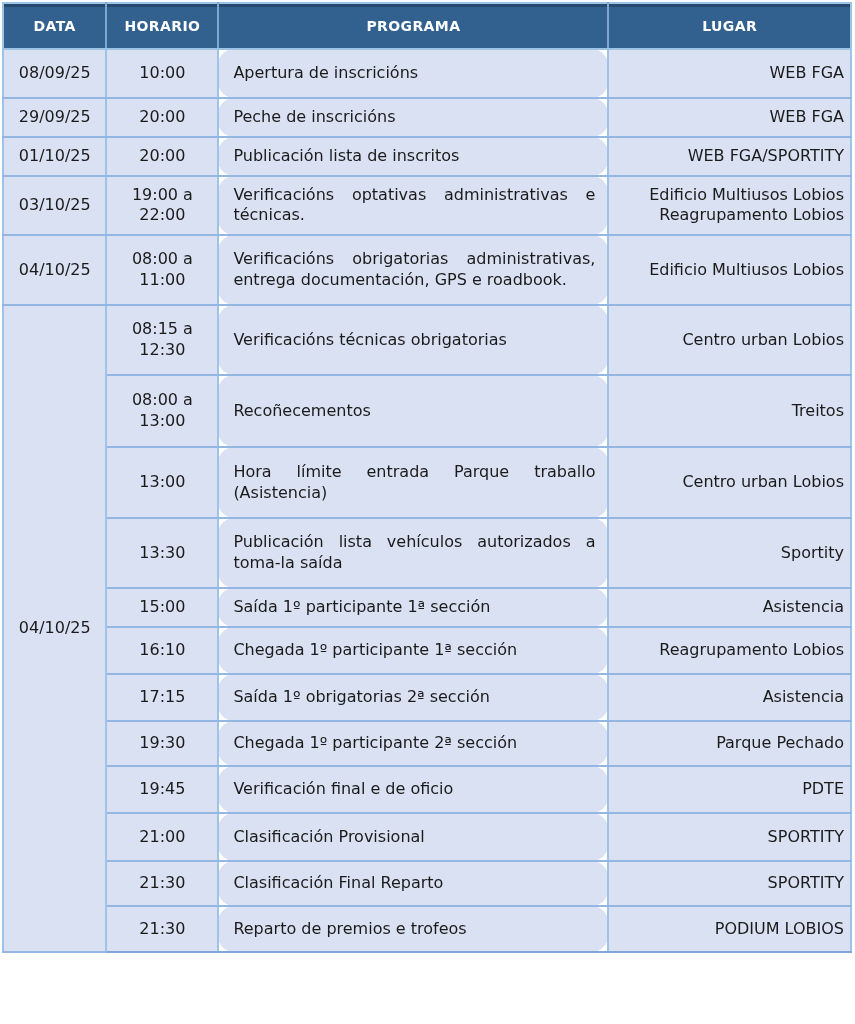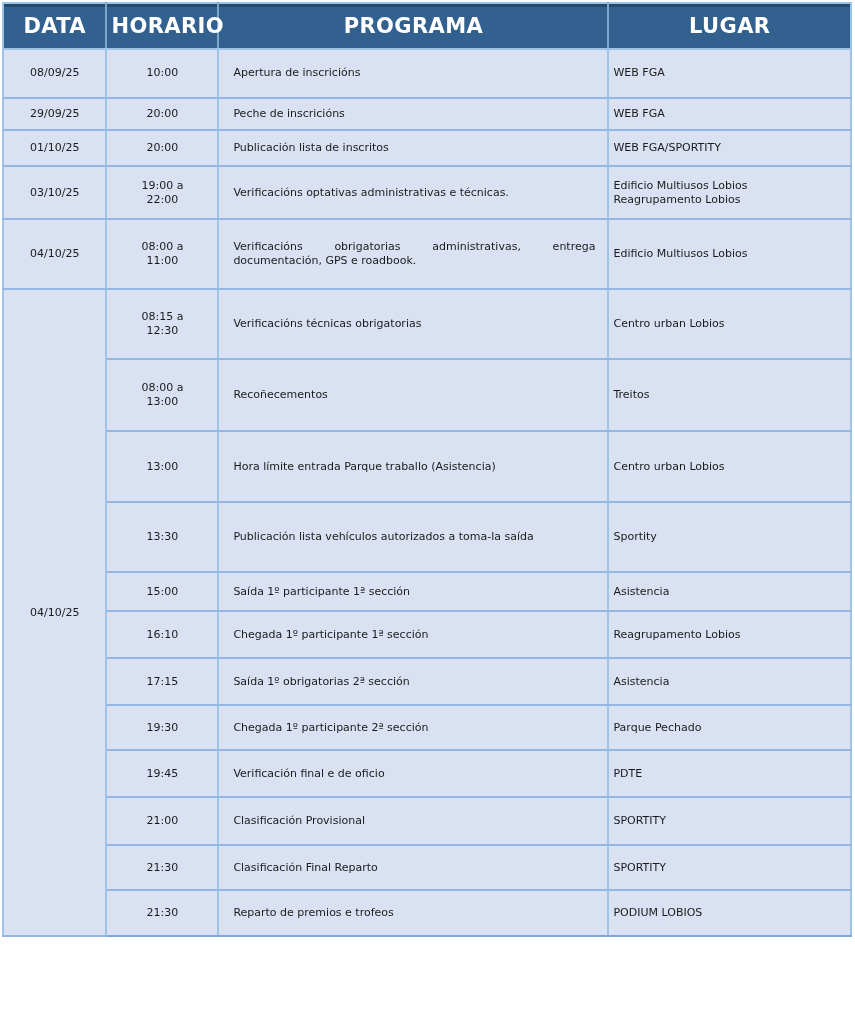--- a/index.html
+++ b/index.html
@@ -26,50 +26,50 @@
     table-layout:fixed;
     width:100%;
   }
   col.c1{width:12.2%;}
   col.c2{width:13.2%;}
   col.c3{width:46.0%;}
   col.c4{width:28.6%;}
   th{
     background:var(--header-bg);
     color:var(--header-text);
-    font-size:21px;
+    font-size:14px;
     font-weight:bold;
     letter-spacing:0.4px;
     text-align:center;
     vertical-align:middle;
     border-top:2px solid var(--grid);
     border-bottom:2px solid var(--grid);
     border-left:2px solid var(--header-divider);
     border-right:2px solid var(--header-divider);
     box-shadow:inset 0 3px 0 var(--header-accent);
     padding:6px 4px;
   }
   th:first-child{border-left:2px solid var(--grid);}
   th:last-child{border-right:2px solid var(--grid);}
   td{
     background:var(--row-bg);
-    font-size:11px;
+    font-size:16px;
     line-height:1.3;
     vertical-align:middle;
     border-left:2px solid var(--grid);
     border-right:2px solid var(--grid);
     border-top:2px solid var(--grid-h);
     border-bottom:2px solid var(--grid-h);
     padding:8px 8px;
   }
   tbody tr:last-child td{border-bottom:2px solid var(--outer-bottom);}
   td.c-data{text-align:center;white-space:pre-line;}
   td.c-horario{text-align:center;white-space:pre-line;}
-  td.c-programa{text-align:justify;text-justify:inter-word;padding-left:14px;padding-right:12px;}
-  td.c-lugar{text-align:left;white-space:pre-line;padding-left:4px;padding-right:6px;}
+  td.c-programa{text-align:justify;text-justify:inter-word;padding-left:14px;padding-right:12px;border-radius:16px;}
+  td.c-lugar{text-align:right;white-space:pre-line;padding-left:4px;padding-right:6px;}
 </style>
 </head>
 <body>
 
 <table>
   <colgroup>
       <col class="c1">
       <col class="c2">
       <col class="c3">
       <col class="c4">

